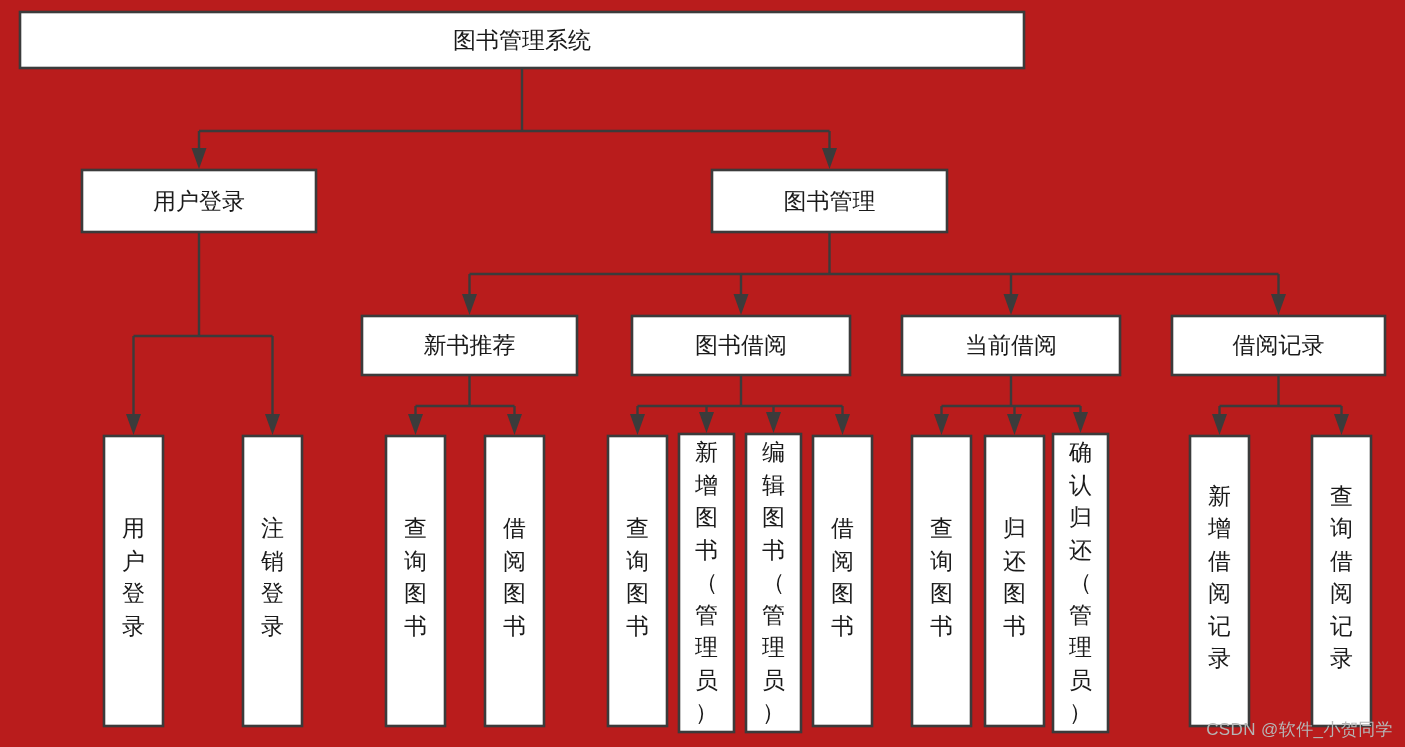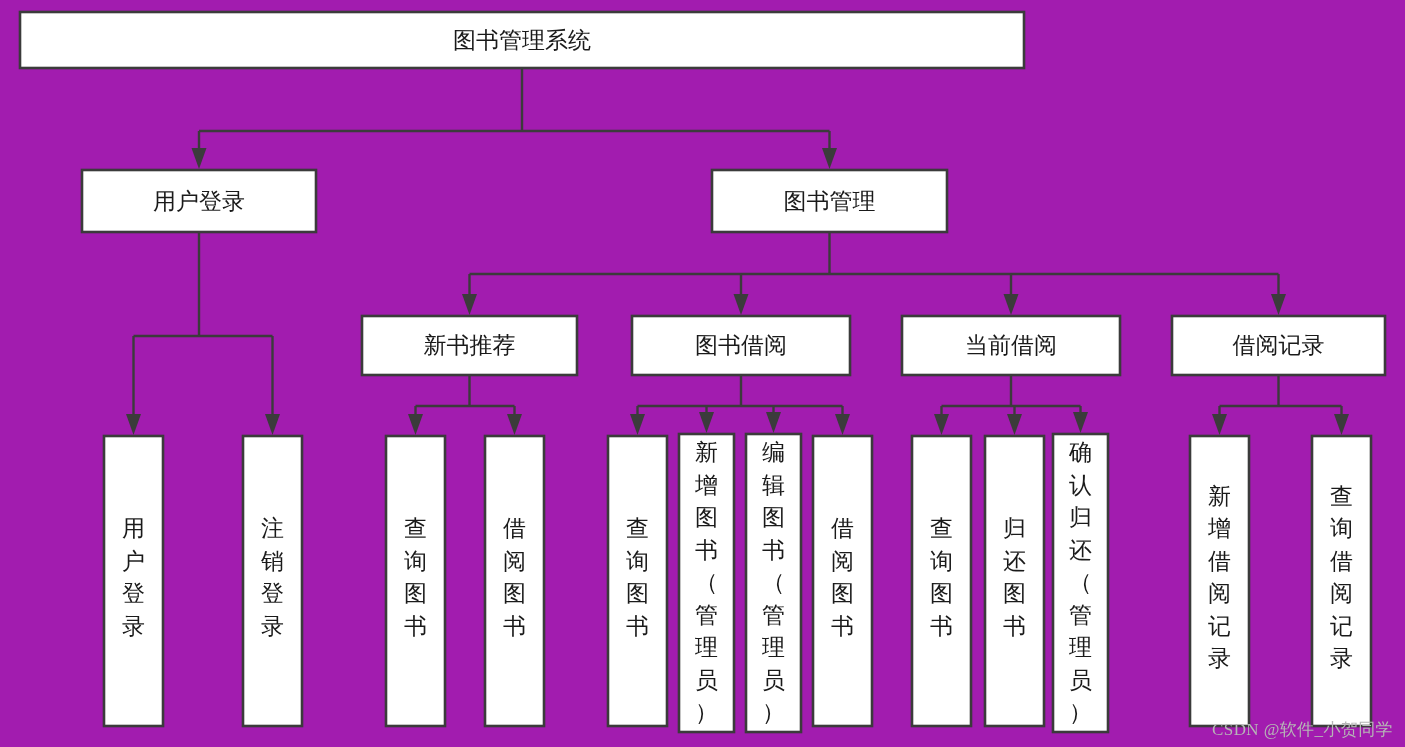--- a/index.html
+++ b/index.html
@@ -10,21 +10,21 @@
   body {
     width: 1405px;
     height: 747px;
     overflow: hidden;
     font-family: "DejaVu Sans", "Liberation Sans", sans-serif;
   }
   #diagram-root {
     position: relative;
     width: 1405px;
     height: 747px;
-    background: #a21caf;
+    background: #b91c1c;
   }
   svg#flowchart {
     position: absolute;
     top: 0;
     left: 0;
     width: 1405px;
     height: 747px;
     display: block;
   }
   .node-box {
@@ -52,21 +52,21 @@
   .node-label-v {
     font-family: "DejaVu Sans", "Liberation Sans", sans-serif;
     font-size: 23px;
     fill: #1a1a1a;
     text-anchor: middle;
   }
   .watermark {
     position: absolute;
     right: 12px;
     bottom: 6px;
-    font-family: Liberation Serif, serif;
+    font-family: Liberation Sans, sans-serif;
     font-size: 17px;
     color: #b6b6b6;
     white-space: nowrap;
     letter-spacing: 0.4px;
     user-select: none;
   }
 </style>
 </head>
 <body>
 

